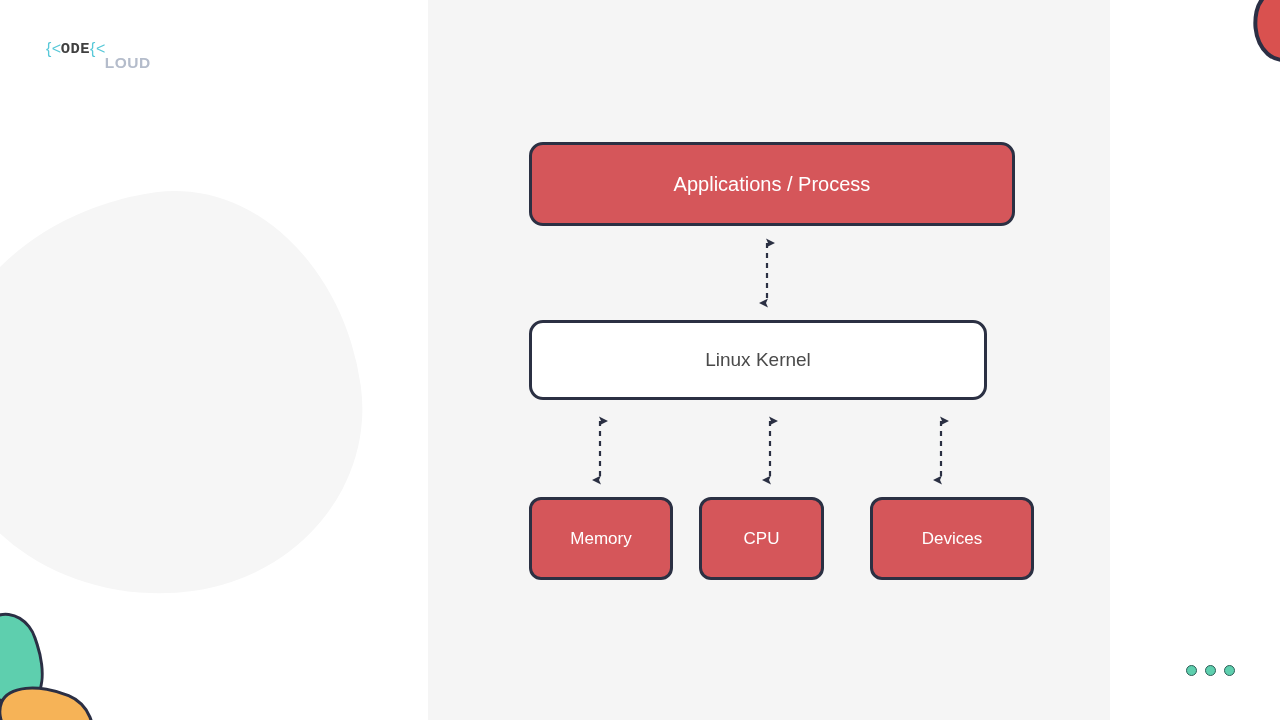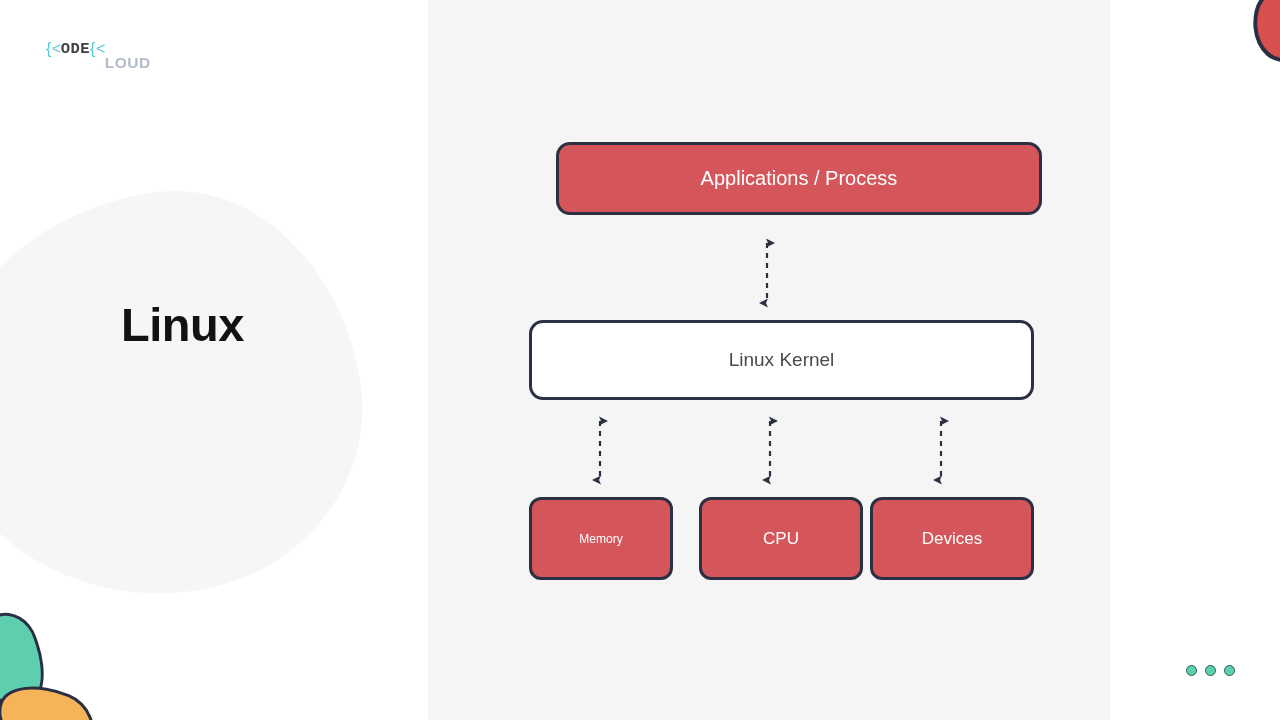--- a/index.html
+++ b/index.html
@@ -162,44 +162,43 @@
   }
   .box-white {
     background: #ffffff;
     color: #4a4a4a;
   }
 
   #box-apps {
     left: 529px;
     top: 142px;
     width: 486px;
-    height: 73px;
+    height: 84px;
     font-size: 20px;
     border-radius: 14px;
-    margin-left: 27px;
   }
   #box-kernel {
     left: 529px;
     top: 320px;
-    width: 505px;
+    width: 458px;
     height: 80px;
     font-size: 19px;
     border-radius: 14px;
   }
   #box-memory {
     left: 529px;
     top: 497px;
     width: 144px;
     height: 83px;
-    font-size: 12px;
+    font-size: 17px;
   }
   #box-cpu {
     left: 699px;
     top: 497px;
-    width: 164px;
+    width: 125px;
     height: 83px;
     font-size: 17px;
   }
   #box-devices {
     left: 870px;
     top: 497px;
     width: 164px;
     height: 83px;
     font-size: 17px;
   }
@@ -242,21 +241,20 @@
     <div class="bg-blob-light"></div>
 
     <div class="logo">
       <span class="kbr">{&lt;</span>
         <span class="lt1">ODE</span>
         <span class="kbr">{&lt;</span>
         <span class="lt2">LOUD</span>
     </div>
 
     <div class="title-block">
-      <div class="title-line1">Linux</div>
     </div>
 
     <div class="blob-teal"></div>
     <div class="blob-orange"></div>
   </div>
 
   <div class="stage"></div>
   <div class="right-white"></div>
   <div class="blob-red-corner"></div>
 

